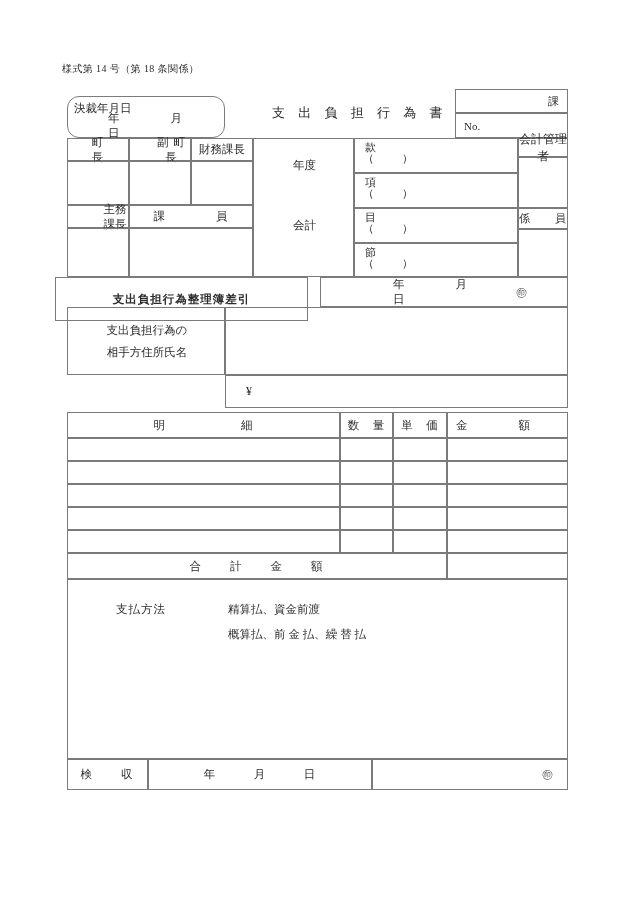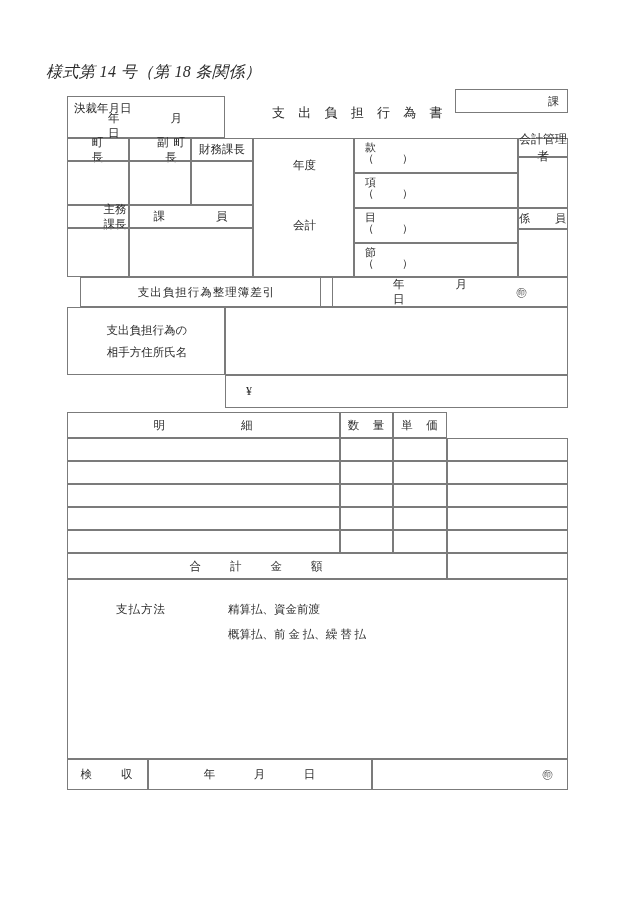--- a/index.html
+++ b/index.html
@@ -20,26 +20,25 @@
     position: absolute;
     left: 0; top: 0;
     width: 630px;
     height: 915px;
     overflow: hidden;
   }
 
   
   .form-no {
     position: absolute;
-    left: 46px;
+    left: 62px;
     top: 62px;
-    font-size: 16px;
+    font-size: 10px;
     letter-spacing: 0.4px;
     white-space: nowrap;
-    font-style: italic;
   }
 
   
   .bx {
     position: absolute;
     box-sizing: border-box;
     border: 1px solid #7b7b7b;
     background: transparent;
   }
   
@@ -120,31 +119,34 @@
     white-space: nowrap;
   }
 </style>
 </head>
 <body>
 
 <div class="page">
 
   <div class="form-no">様式第 14 号（第 18 条関係）</div>
 
-  <div class="bx" style="left:67px; top:96px; width:158px; height:42px;">
+  <div class="bx" style="left:67px; top:96px; width:158px; height:42px;border-radius:12px;">
     <div class="cl t115" style="position:absolute; left:6px; top:2px; width:100px; height:18px;">決裁年月日</div>
     <div class="cl t115 sp1" style="position:absolute; left:40px; top:20px; width:118px; height:18px;">年　　　　月　　　　日</div>
   </div>
 
   <div class="title" style="left:272px; top:104px;">支 出 負 担 行 為 書</div>
 
   <div class="bx cr label-pad-r t11" style="left:455px; top:89px; width:113px; height:24px;">
     <span>課</span>
   </div>
 
+  <div class="bx cl t11" style="left:455px; top:113px; width:113px; height:25px;">
+    <span class="nolabel label-pad-l">No.</span>
+  </div>
 
   <div class="bx ct t115 sp1" style="left:67px; top:138px; width:62px; height:23px;">
     <span>町　　　長</span>
   </div>
   <div class="bx ct t115 sp1" style="left:129px; top:138px; width:62px; height:23px;padding-left:23px;">
     <span>副 町 長</span>
   </div>
   <div class="bx ct t115" style="left:191px; top:138px; width:62px; height:23px;">
     <span>財務課長</span>
   </div>
@@ -199,21 +201,21 @@
   <div class="bx ct t10" style="left:518px; top:138px; width:50px; height:19px;">
     <span>会計管理者</span>
   </div>
   <div class="bx" style="left:518px; top:157px; width:50px; height:51px;"></div>
 
   <div class="bx ct t11 sp1" style="left:518px; top:208px; width:50px; height:21px;">
     <span>係　　員</span>
   </div>
   <div class="bx" style="left:518px; top:229px; width:50px; height:48px;"></div>
 
-  <div class="bx ct t115 sp1" style="left:80px; top:277px; width:253px; height:30px;">
+  <div class="bx ct t115 sp1" style="left:55px; top:277px; width:253px; height:44px;font-weight:bold;">
     <span>支出負担行為整理簿差引</span>
   </div>
   <div class="bx" style="left:320px; top:277px; width:248px; height:30px;">
     <div class="cl t115 sp1" style="position:absolute; left:72px; top:0; width:130px; height:28px;">年　　　　月　　　　日</div>
     <div class="cr stamp" style="position:absolute; right:40px; top:0; width:20px; height:28px; display:flex; align-items:center;">㊞</div>
   </div>
 
   <div class="bx" style="left:67px; top:307px; width:158px; height:68px;">
     <div class="two-line" style="left:0; top:12px; width:158px;">支出負担行為の</div>
     <div class="two-line" style="left:0; top:34px; width:158px;">相手方住所氏名</div>
@@ -228,20 +230,23 @@
   </div>
 
   <div class="bx ct t115 sp1" style="left:67px; top:412px; width:273px; height:26px;">
     <span>明　　　　　　細</span>
   </div>
   <div class="bx ct t115 sp1" style="left:340px; top:412px; width:53px; height:26px;">
     <span>数　量</span>
   </div>
   <div class="bx ct t115 sp1" style="left:393px; top:412px; width:54px; height:26px;">
     <span>単　価</span>
+  </div>
+  <div class="bx cl t115 sp1" style="left:447px; top:412px; width:121px; height:26px; padding-left:8px;">
+    <span>金　　　　額</span>
   </div>
 
   <div class="bx" style="left:67px; top:438px; width:273px; height:23px;"></div>
   <div class="bx" style="left:340px; top:438px; width:53px; height:23px;"></div>
   <div class="bx" style="left:393px; top:438px; width:54px; height:23px;"></div>
   <div class="bx" style="left:447px; top:438px; width:121px; height:23px;"></div>
 
   <div class="bx" style="left:67px; top:461px; width:273px; height:23px;"></div>
   <div class="bx" style="left:340px; top:461px; width:53px; height:23px;"></div>
   <div class="bx" style="left:393px; top:461px; width:54px; height:23px;"></div>

